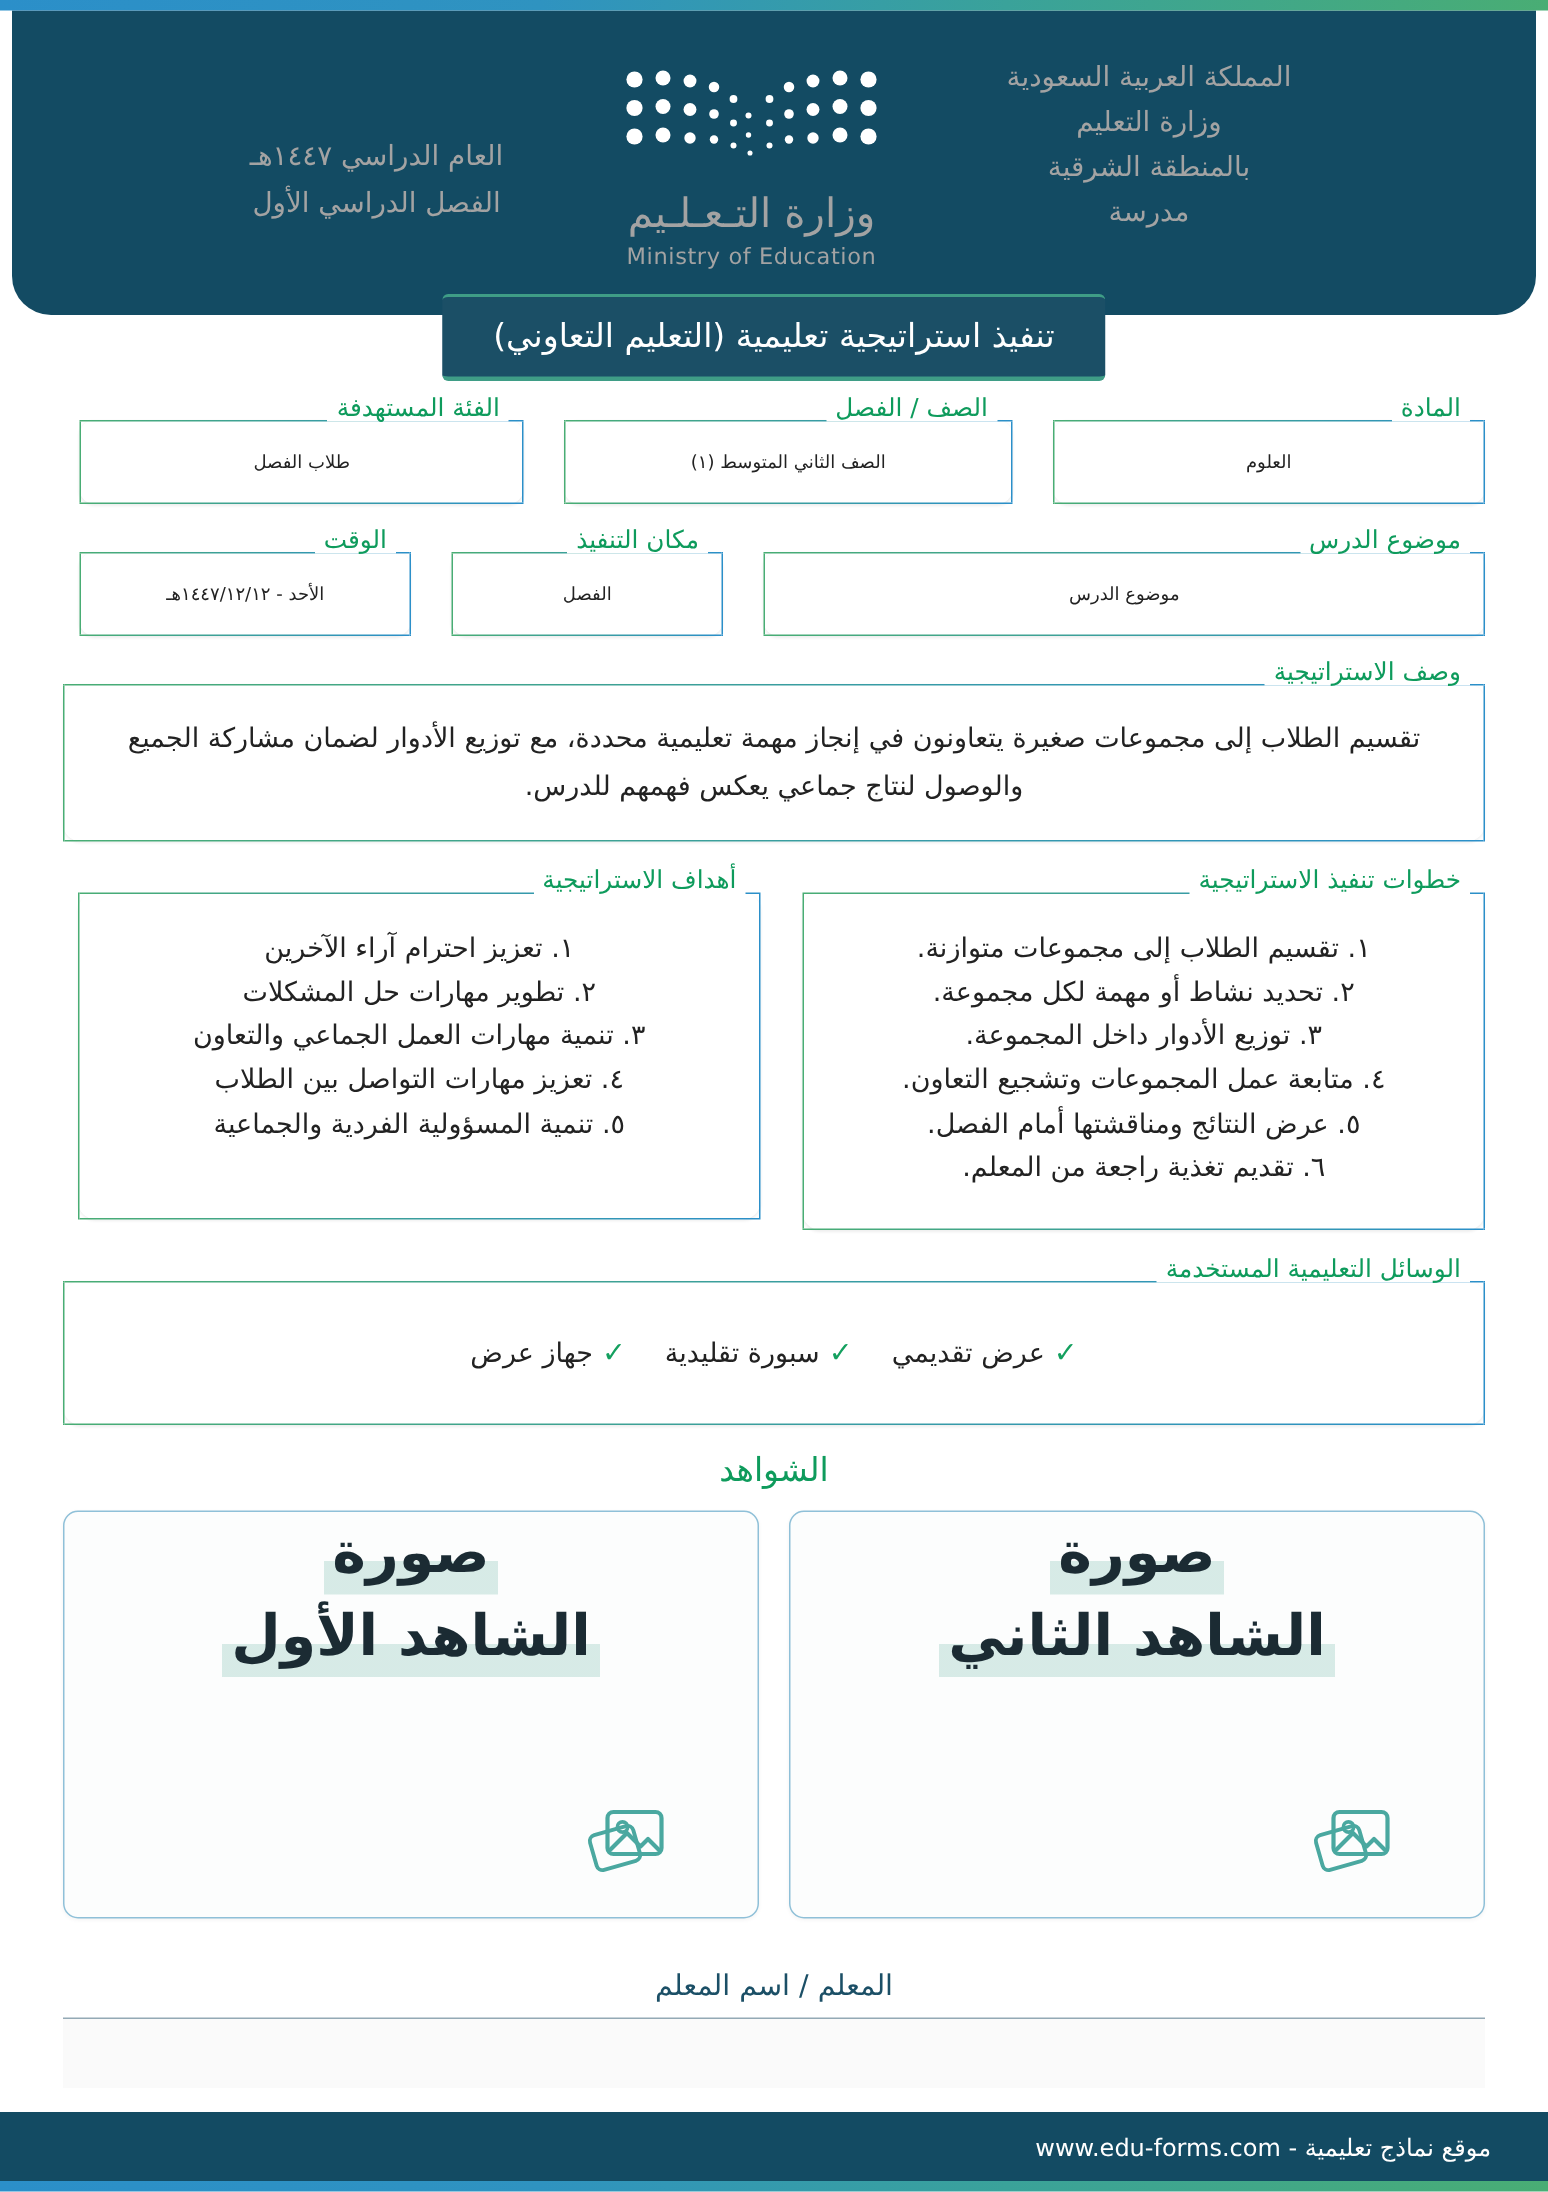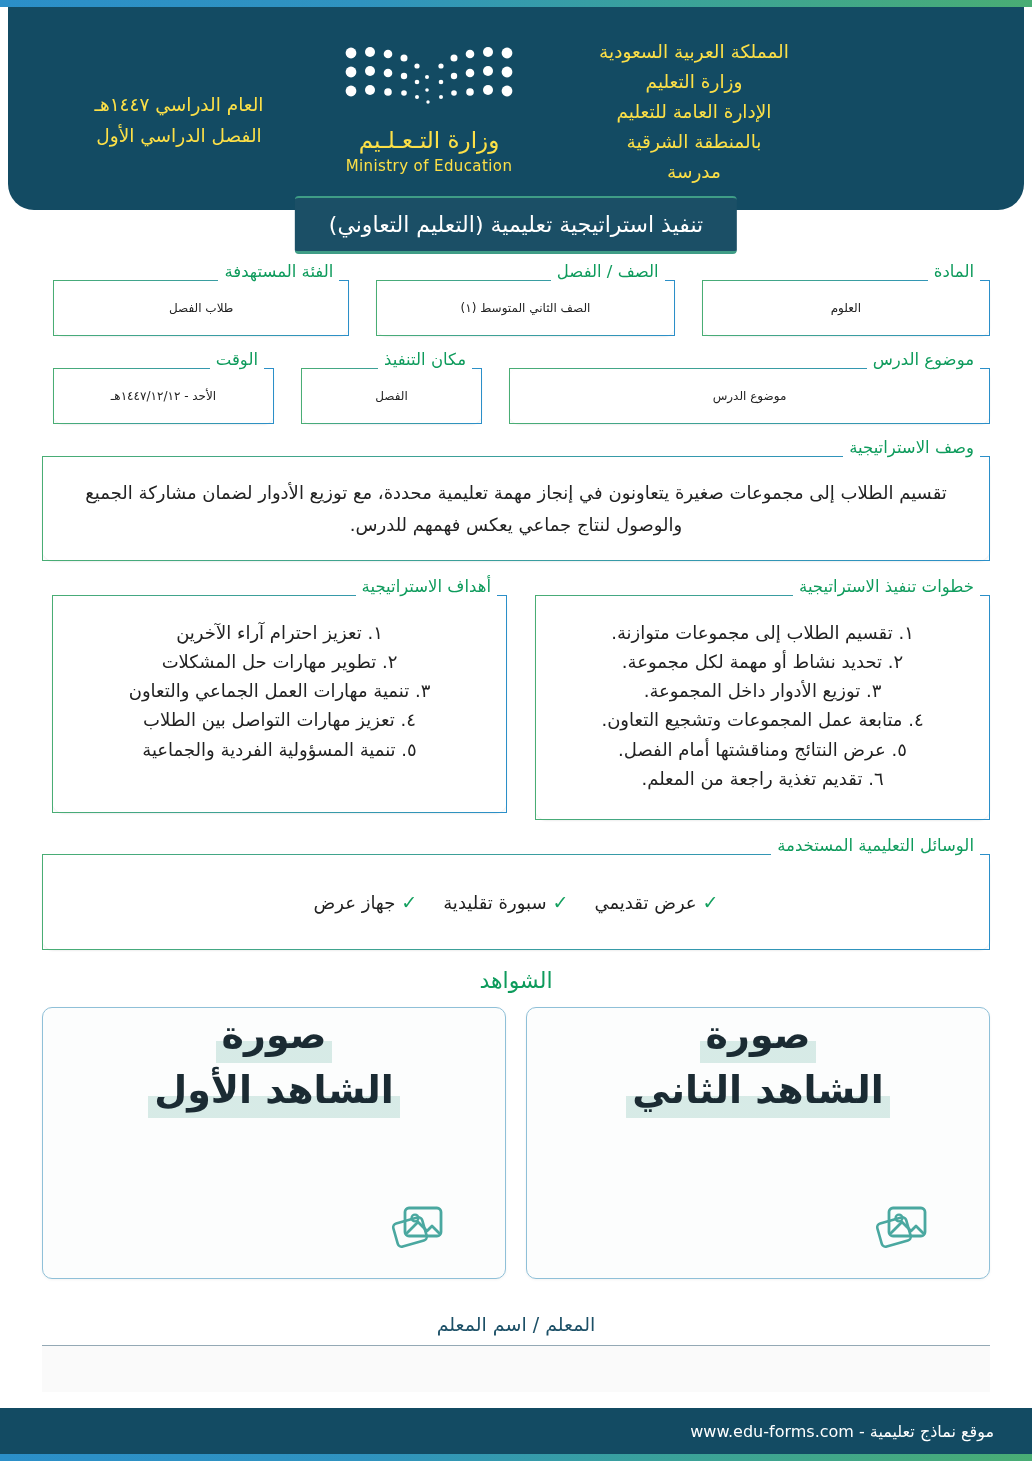--- a/index.html
+++ b/index.html
@@ -26,24 +26,24 @@
 
   
   .header {
     position: absolute;
     top: 7px;
     left: 8px;
     right: 8px;
     height: 203px;
     background: #134b63;
     border-radius: 0 0 26px 26px;
-    color: #fde047;
+    color: #a3a3a3;
     display: flex;
     align-items: flex-start;
-    justify-content: flex-end;
+    justify-content: center;
     padding: 30px 36px 0 36px;
   }
 
   .header-right {
     text-align: center;
     font-size: 18.5px;
     line-height: 1.62;
     width: 300px;
     order: 0;
   }
@@ -59,21 +59,21 @@
   .logo-block {
     order: 1;
     width: 230px;
     display: flex;
     flex-direction: column;
     align-items: center;
     padding-top: 6px;
   }
   .logo-dots { width: 176px; height: 72px; display: block; }
   .logo-ar {
-    font-size: 23px;
+    font-size: 27px;
     letter-spacing: 1px;
     margin-top: 12px;
     font-weight: 500;
     white-space: nowrap;
   }
   .logo-en {
     font-size: 15px;
     margin-top: 4px;
     letter-spacing: .4px;
     white-space: nowrap;
@@ -256,21 +256,20 @@
 </head>
 <body>
 
 <div class="edge-strip top"></div>
 
 <div class="header">
 
   <div class="header-right">
     <div>المملكة العربية السعودية</div>
     <div>وزارة التعليم</div>
-    <div>الإدارة العامة للتعليم</div>
     <div>بالمنطقة الشرقية</div>
     <div>مدرسة</div>
   </div>
 
   <div class="logo-block">
     <svg class="logo-dots" viewBox="0 0 176 72">
       <g fill="#ffffff">
 
         <circle cx="10" cy="10" r="5.4"></circle>
           <circle cx="10" cy="29" r="5.4"></circle>

